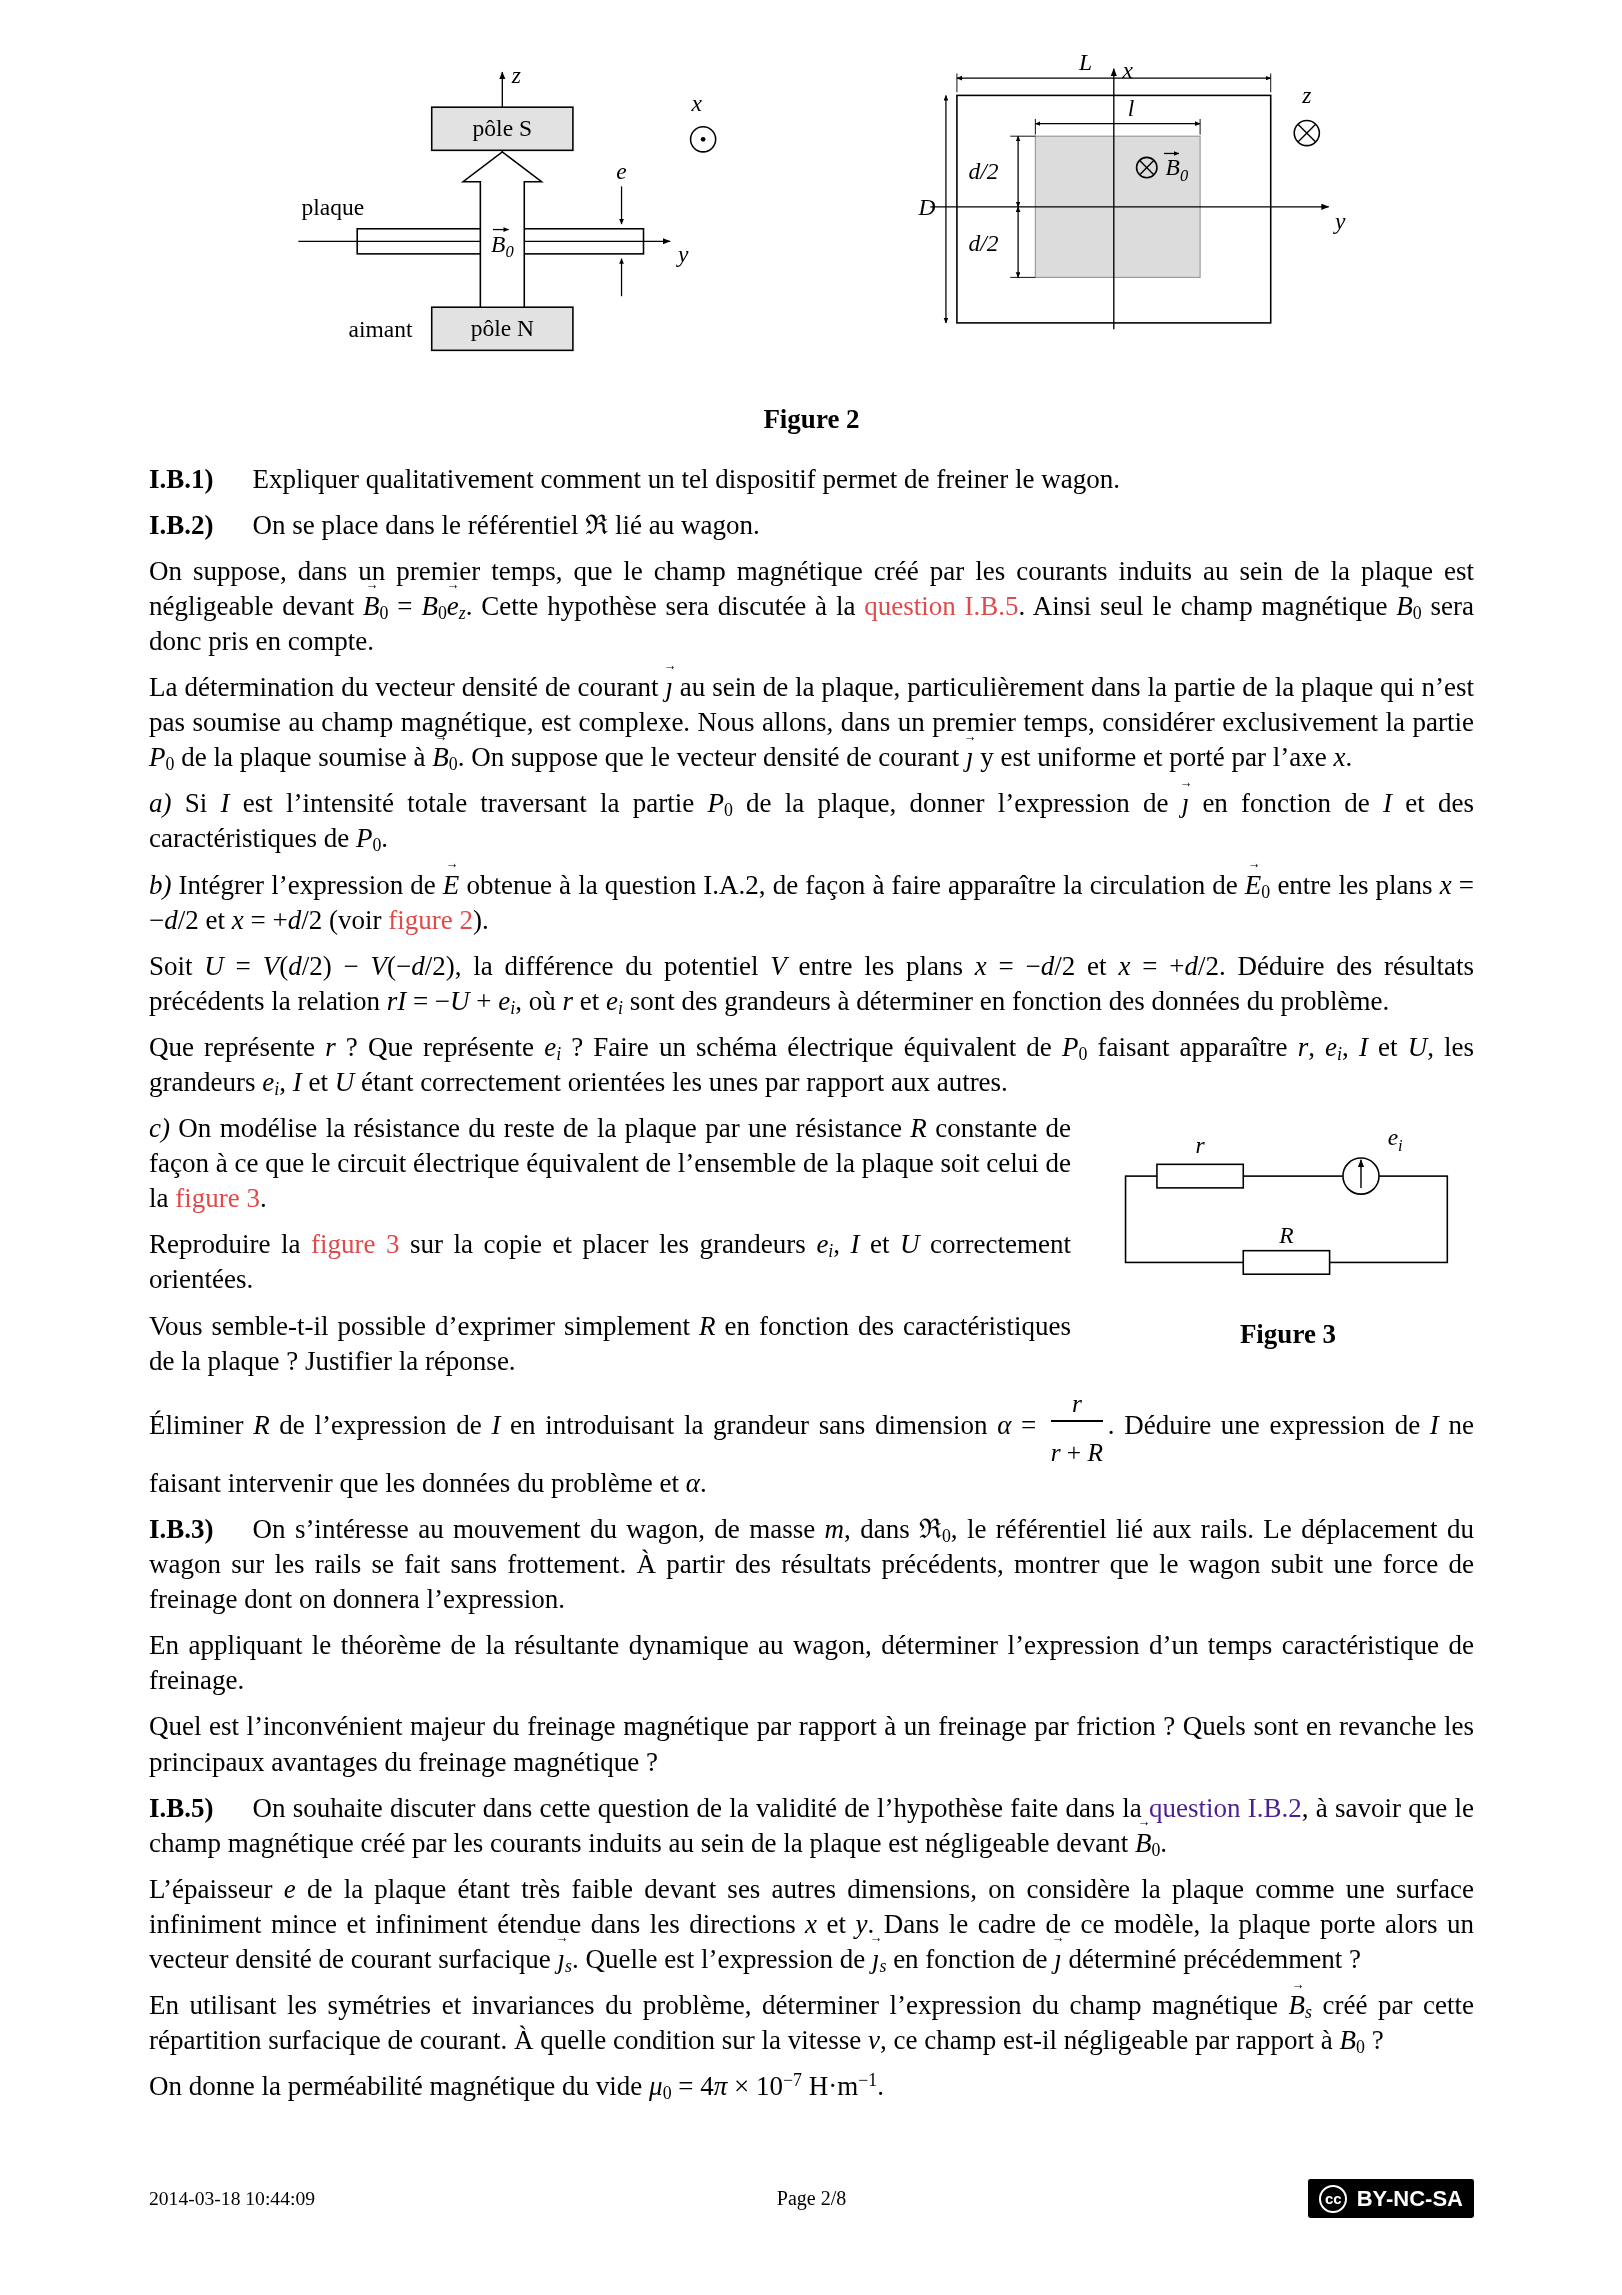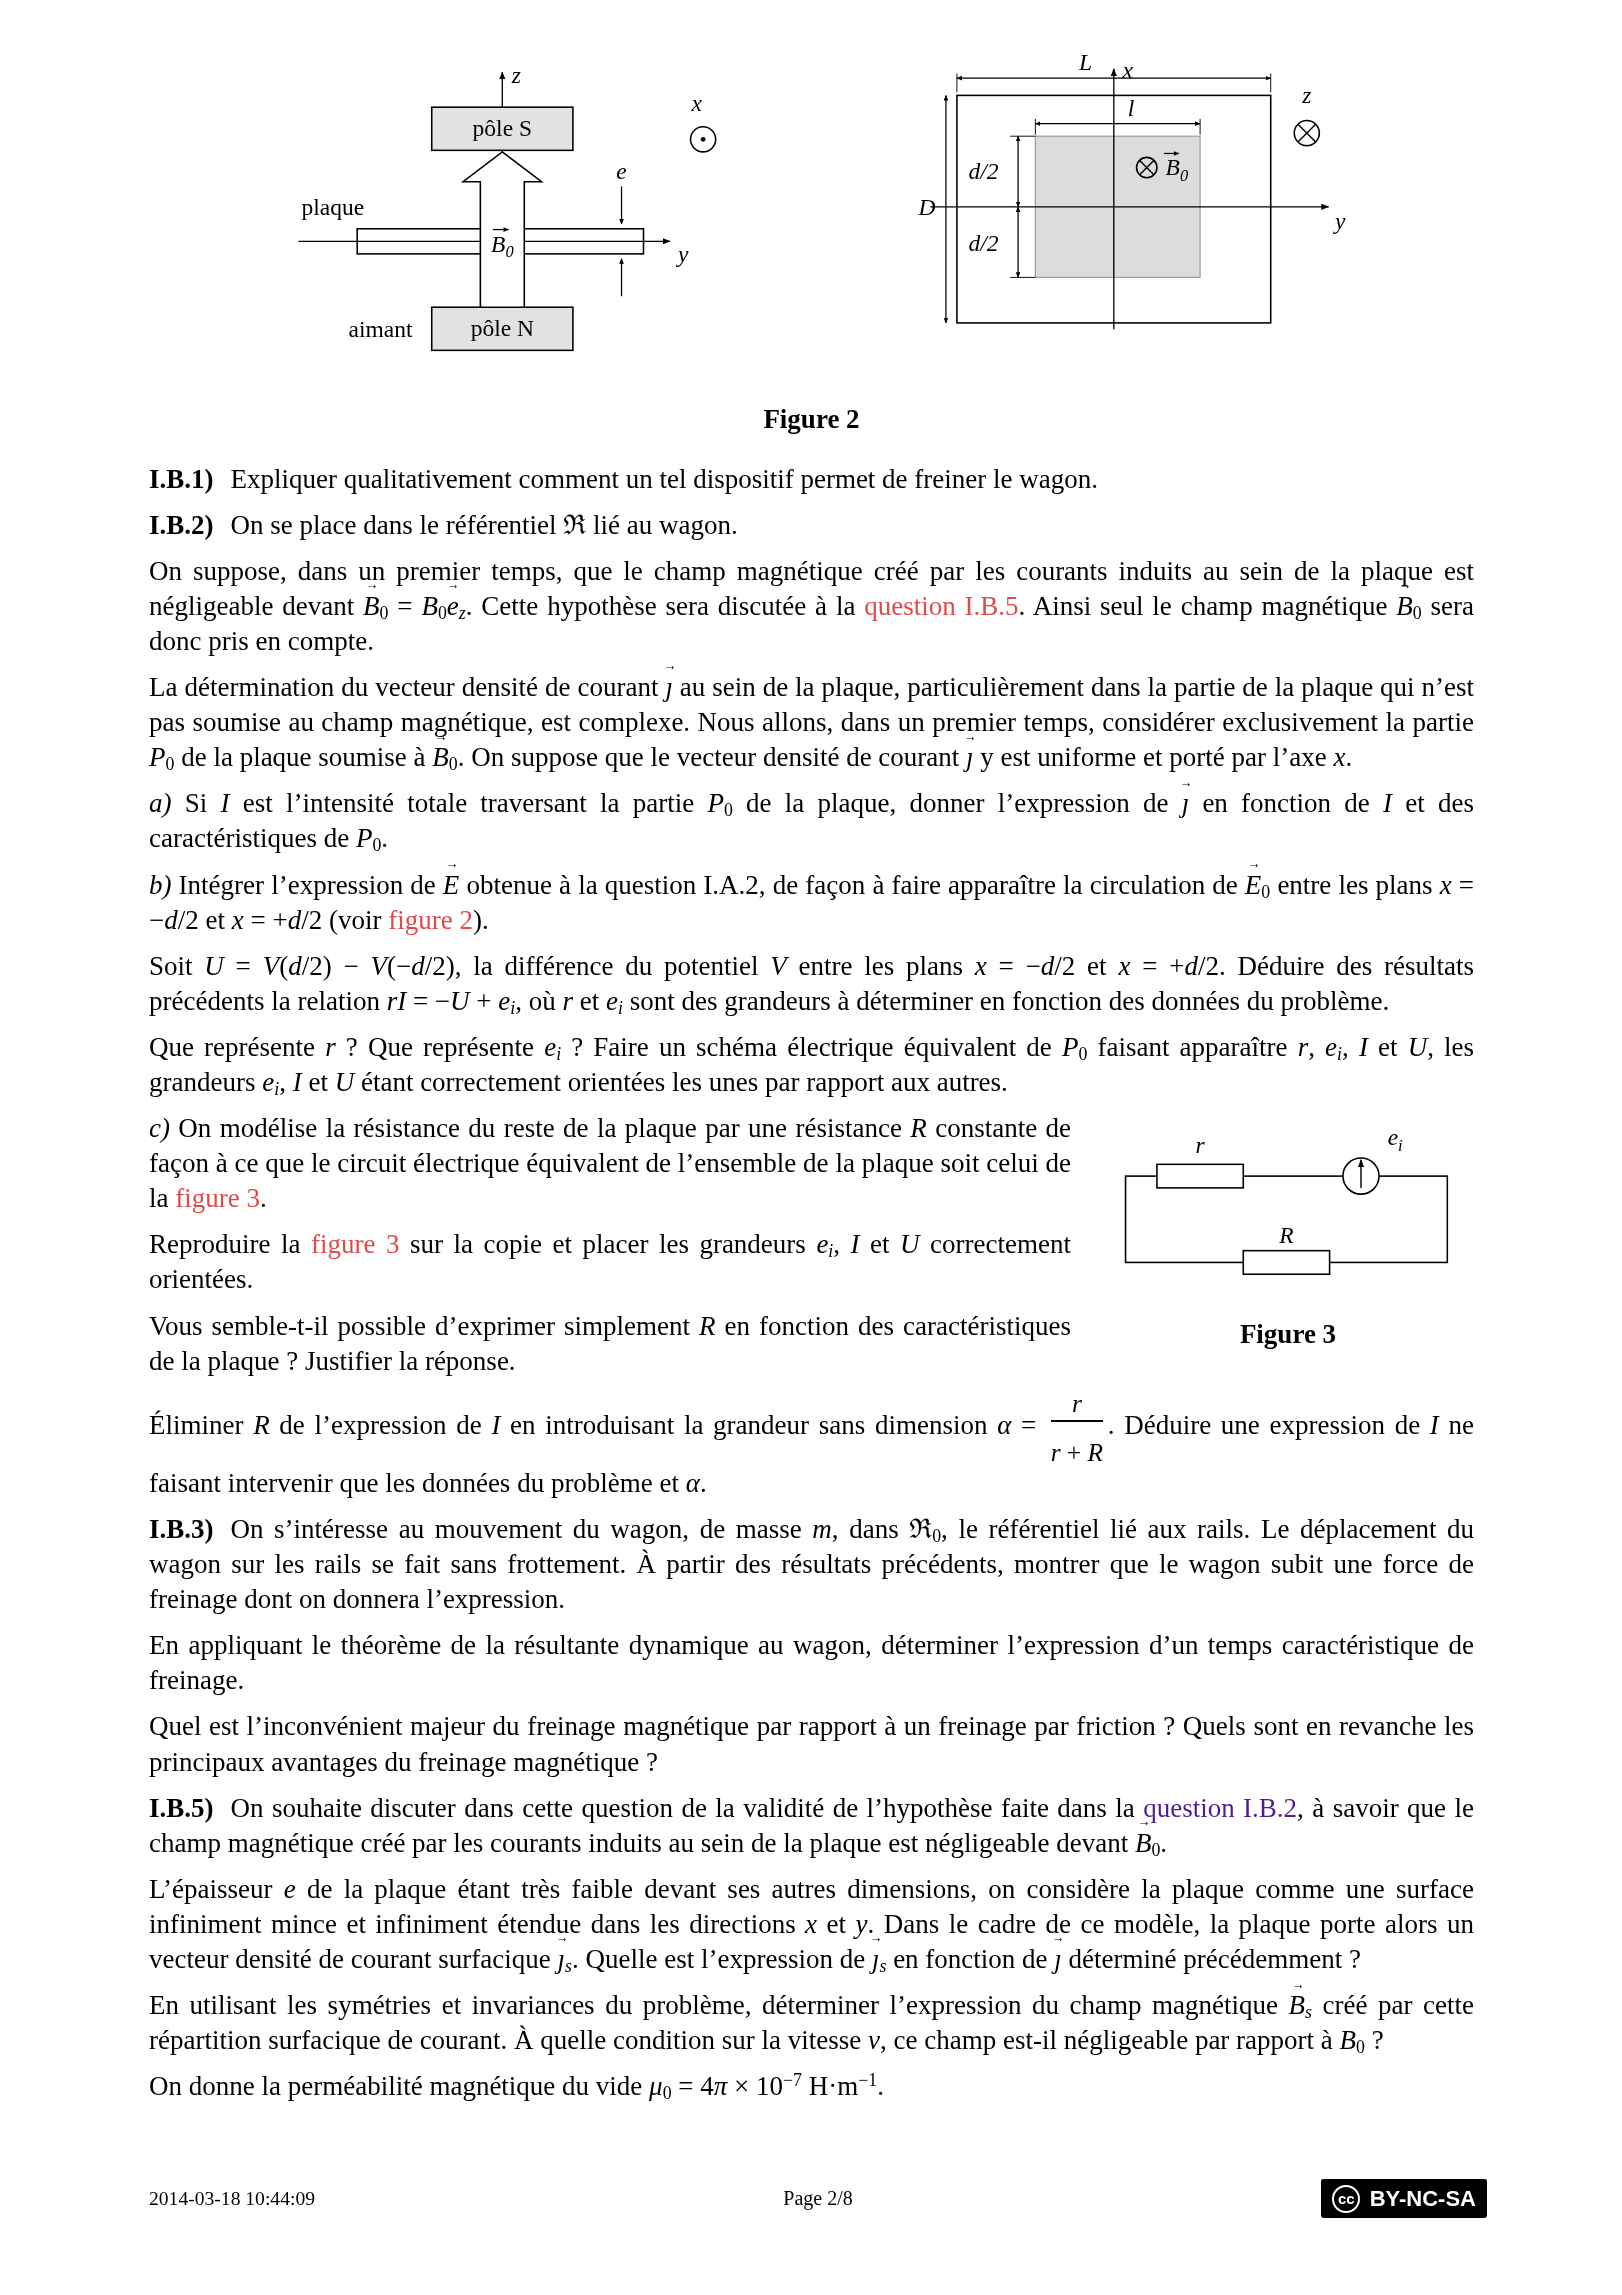--- a/index.html
+++ b/index.html
@@ -11,32 +11,32 @@
     padding:42px 149px 0 149px;
     font-family:"Liberation Serif","DejaVu Serif",serif;
     color:#000;
     overflow:hidden;
   }
   .figures-row{display:flex;justify-content:center;align-items:flex-start;gap:133px;margin-top:6.3px;}
   svg text{font-family:"Liberation Serif","DejaVu Serif",serif;font-size:30px;fill:#000;}
   .fig-caption{text-align:center;font-weight:bold;font-size:27px;margin:17.3px 0 27px 0;}
   .content{font-size:27px;line-height:1.3;text-align:justify;}
   .content p{margin:0 0 11px 0;}
-  .qlabel{font-weight:bold;margin-right:17px;}
+  .qlabel{font-weight:bold;margin-right:39px;}
   .content sub{font-size:.66em;vertical-align:-0.22em;line-height:0;}
   .content sup{font-size:.66em;vertical-align:0.5em;line-height:0;}
   .v{display:inline-block;position:relative;font-style:italic;}
   .v::before{content:"\2192";position:absolute;top:-0.78em;left:55%;transform:translateX(-50%) scaleX(.85);font-size:.55em;font-style:normal;line-height:1;}
   .lnk{color:#df4b4b;}
   .frac{display:inline-block;vertical-align:middle;text-align:center;line-height:1.08;margin:0 4.7px;font-size:.94em;}
   .frac .fn{display:block;border-bottom:2px solid #000;padding:0 7.9px 2.4px 7.9px;}
   .frac .fd{display:block;padding-top:17px;}
   .fig3-float{float:right;width:372px;margin:6.3px 0 7.9px 31px;}
   .fig-caption3{text-align:center;font-weight:bold;font-size:27px;margin-top:9.4px;}
-  .footer{position:absolute;left:149px;right:136px;top:2179px;display:flex;align-items:center;}
+  .footer{position:absolute;left:149px;right:149px;top:2179px;display:flex;align-items:center;}
   .stamp{font-size:19.6px;}
   .pageno{position:absolute;left:50%;transform:translateX(-50%);font-size:20px;}
   .cc-badge{margin-left:auto;display:flex;align-items:center;gap:9.4px;background:#000;color:#fff;
     font-family:"Liberation Sans","DejaVu Sans",sans-serif;font-weight:bold;font-size:22px;
     padding:5.5px 11px;border-radius:2.4px;text-align:right;}
   .cc-circle{width:28px;height:28px;border:2.4px solid #fff;border-radius:50%;display:flex;
     align-items:center;justify-content:center;font-size:15px;font-weight:bold;box-sizing:border-box;}
 </style>
 </head>
 <body>

